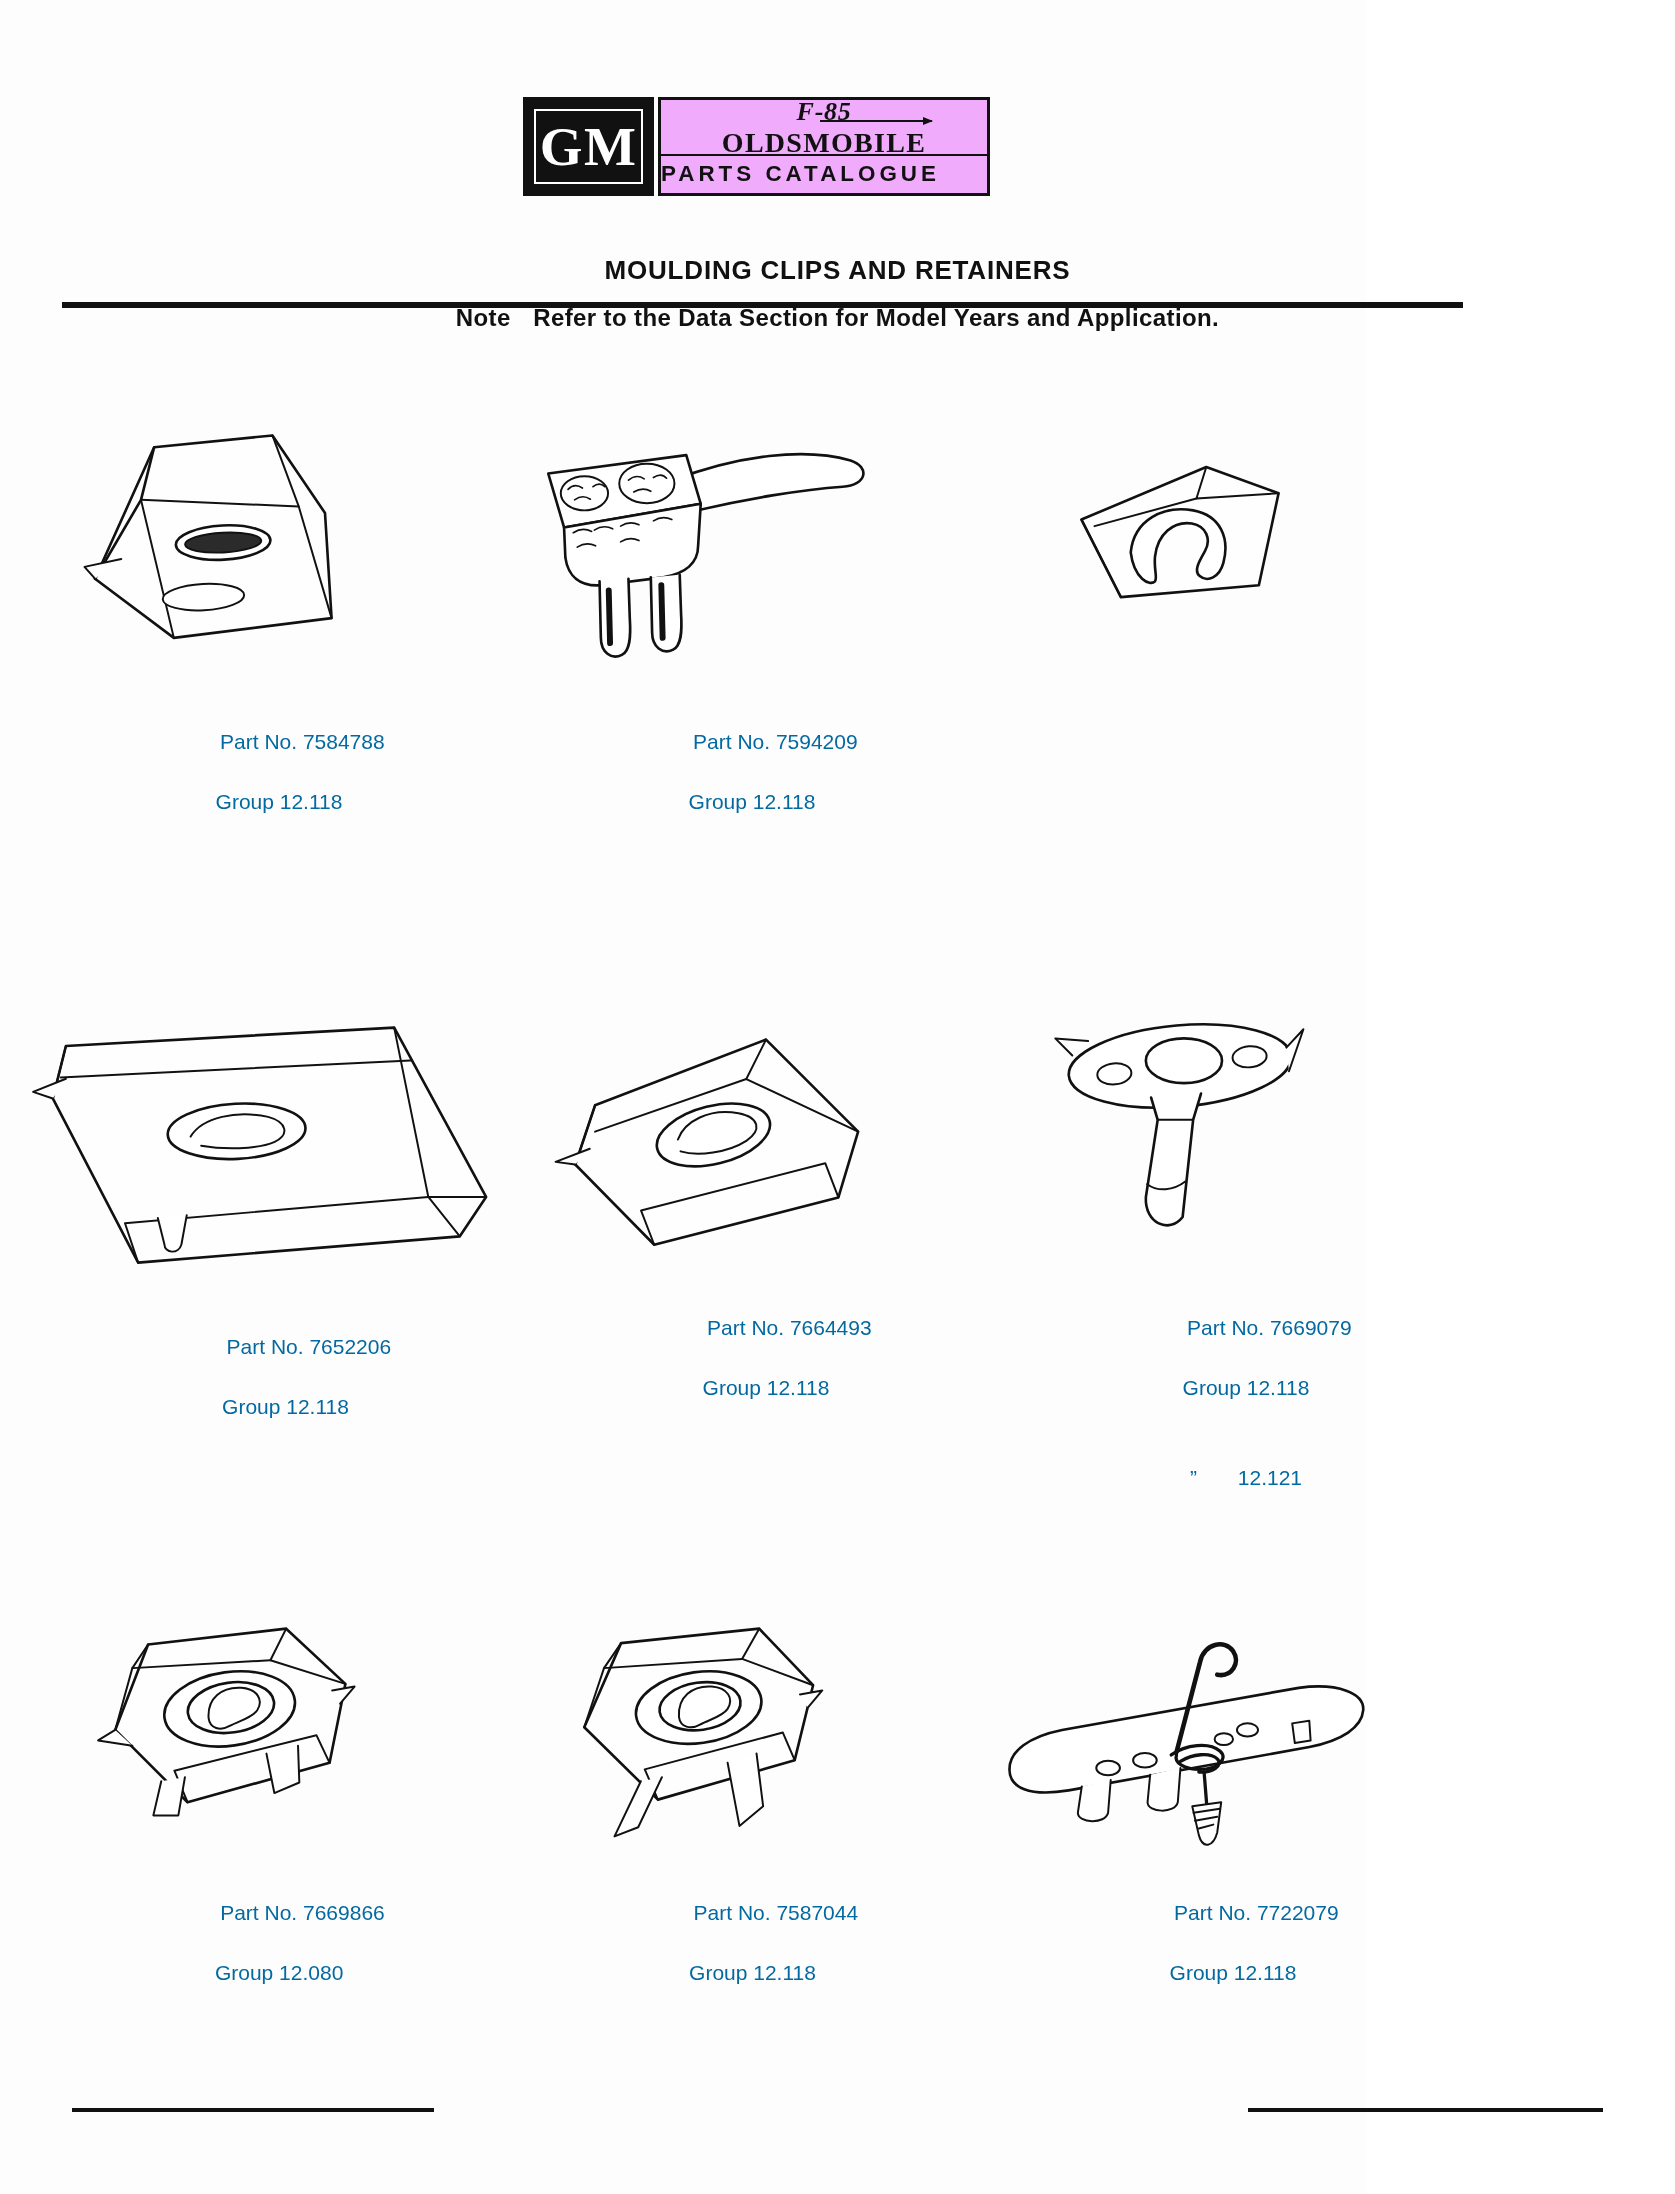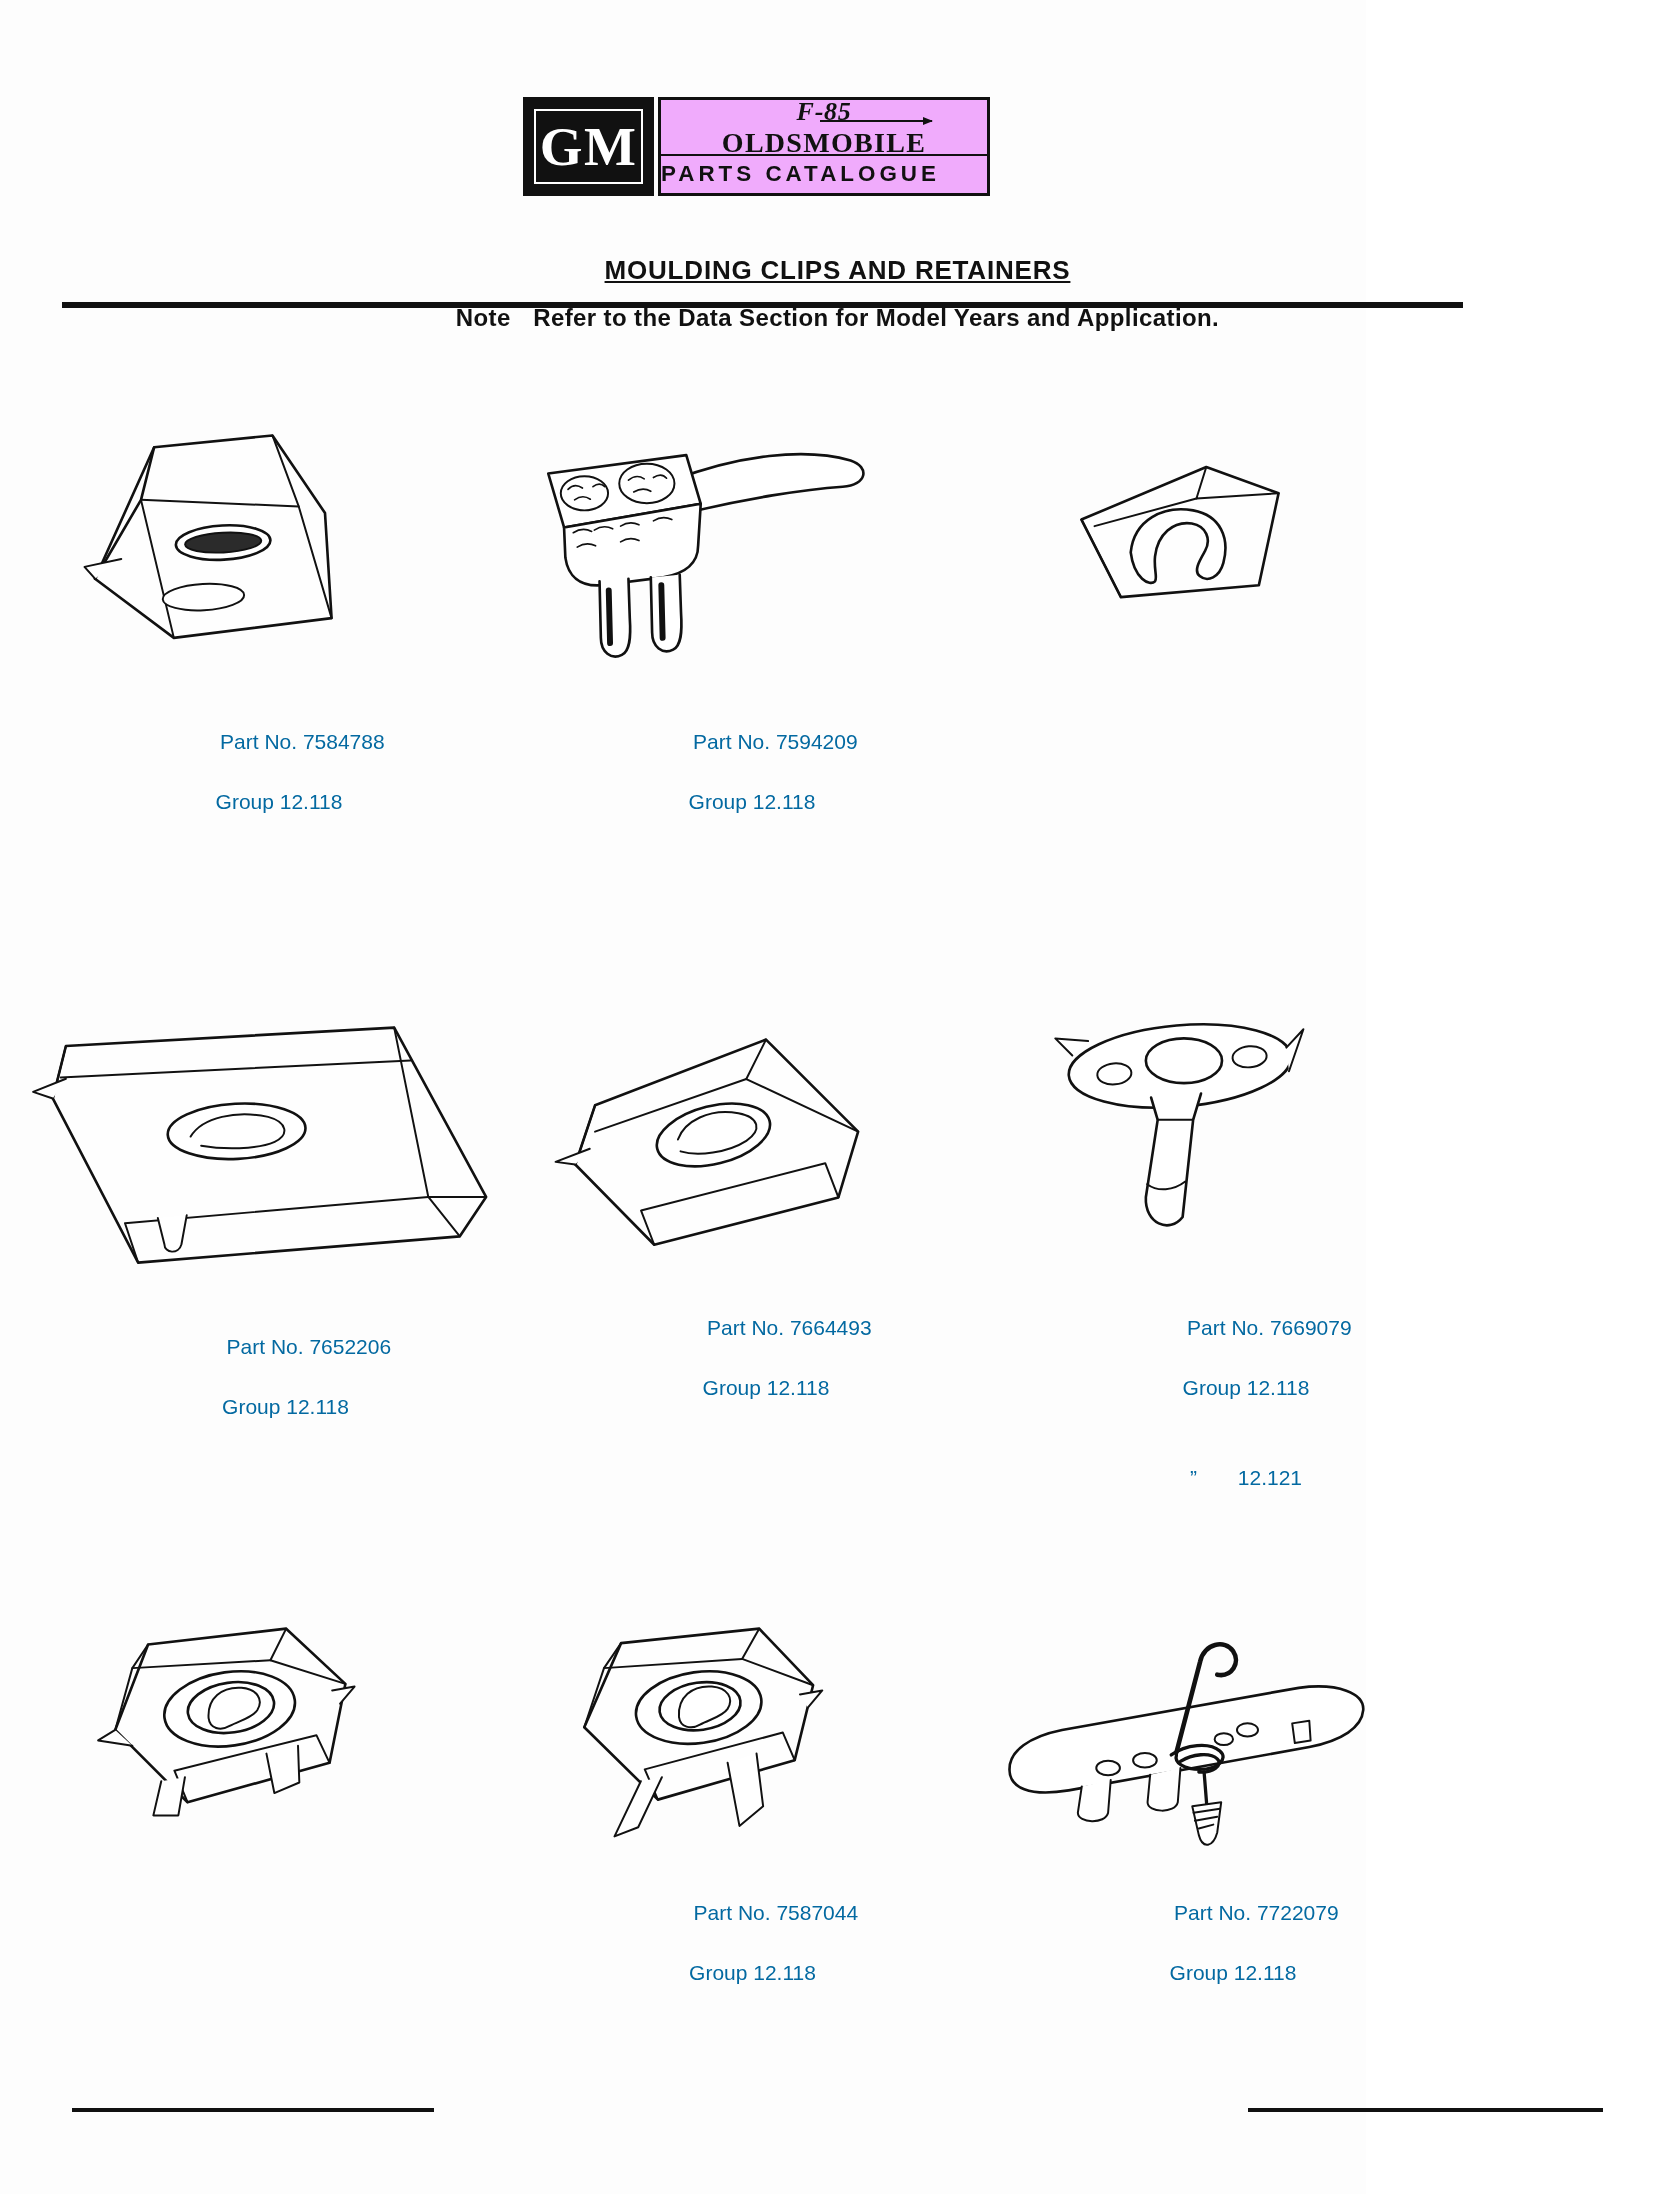--- a/index.html
+++ b/index.html
@@ -151,21 +151,20 @@
   .title {
     position: absolute;
     top: 255px;
     left: 0;
     width: 1675px;
     text-align: center;
     font-size: 26px;
     font-weight: bold;
     letter-spacing: 0.8px;
     color: #111;
-    text-decoration: underline;
   }
   .note {
     position: absolute;
     top: 304px;
     left: 0;
     width: 1675px;
     text-align: center;
     font-size: 24px;
     font-weight: bold;
     letter-spacing: 0.4px;
@@ -430,20 +429,24 @@
             <ellipse cx="244" cy="158" rx="100" ry="56" transform="rotate(-8 244 158)" fill="#fff"></ellipse>
             <ellipse cx="246" cy="156" rx="66" ry="38" transform="rotate(-8 246 156)" fill="#fff" stroke-width="4"></ellipse>
             <path d="M212 172 C210 142 232 124 262 126 C286 128 296 144 286 160 C278 172 258 176 244 184 C230 192 214 188 212 172 Z" fill="#fff" stroke-width="3"></path>
             <path d="M70 190 L44 206 L96 214" fill="#fff" stroke-width="3"></path>
             <path d="M140 268 L128 320 L166 320 L176 262" fill="#fff" stroke-width="3"></path>
             <path d="M300 226 L312 286 L350 270 L348 214" fill="#fff" stroke-width="3"></path>
             <path d="M400 130 L434 124 L412 150" fill="#fff" stroke-width="3"></path>
           </g>
         </svg>
       </div>
+      <div class="caption">
+        <span>Part No. 7669866</span>
+        <span class="line2">Group 12.080</span>
+      </div>
     </div>
 
     <div class="fig r3c2">
       <div class="art">
         <svg width="316" height="263" viewBox="0 0 480 400">
           <g fill="#fefefe" stroke="#111" stroke-width="4" stroke-linejoin="round" stroke-linecap="round">
             <path d="M120 58 L330 36 L412 122 L384 236 L176 296 L64 186 Z"></path>
             <path d="M120 58 L94 96 L64 186" fill="none" stroke-width="3"></path>
             <path d="M330 36 L304 82 L412 122" fill="none" stroke-width="3"></path>
             <path d="M94 96 L304 82" fill="none" stroke-width="3"></path>

